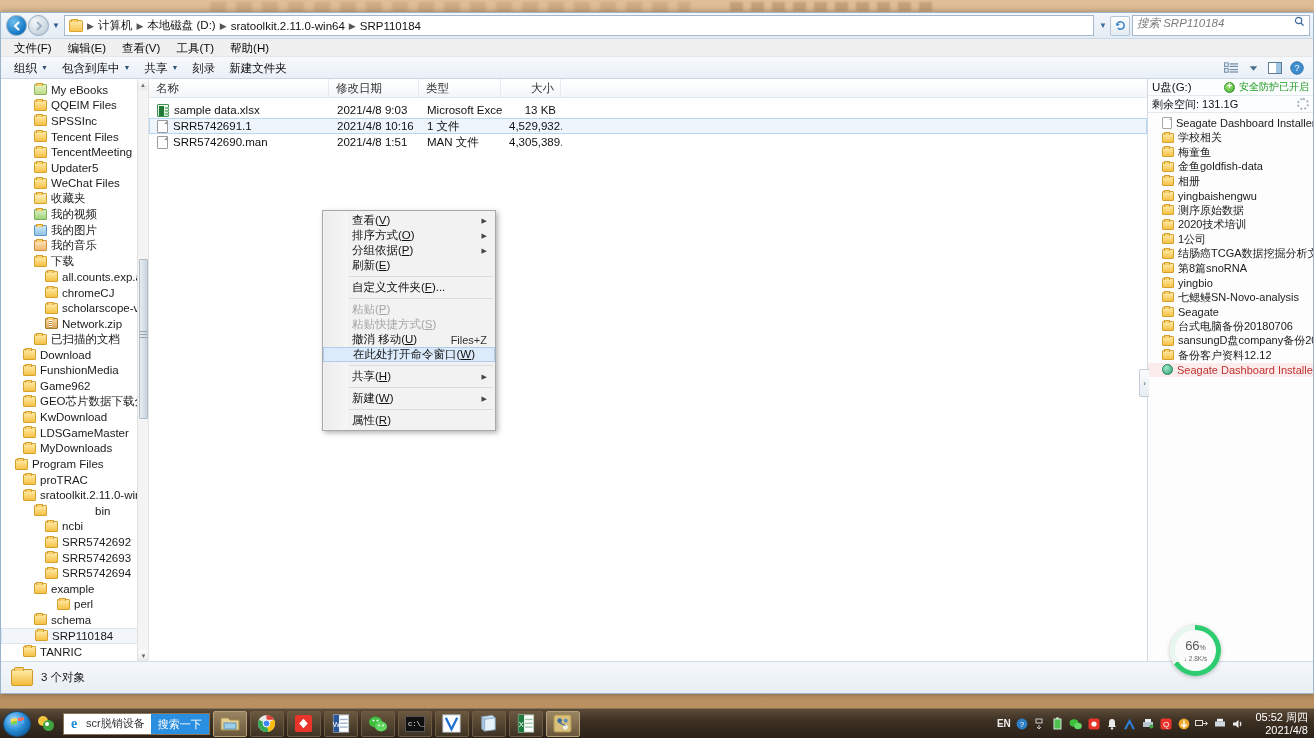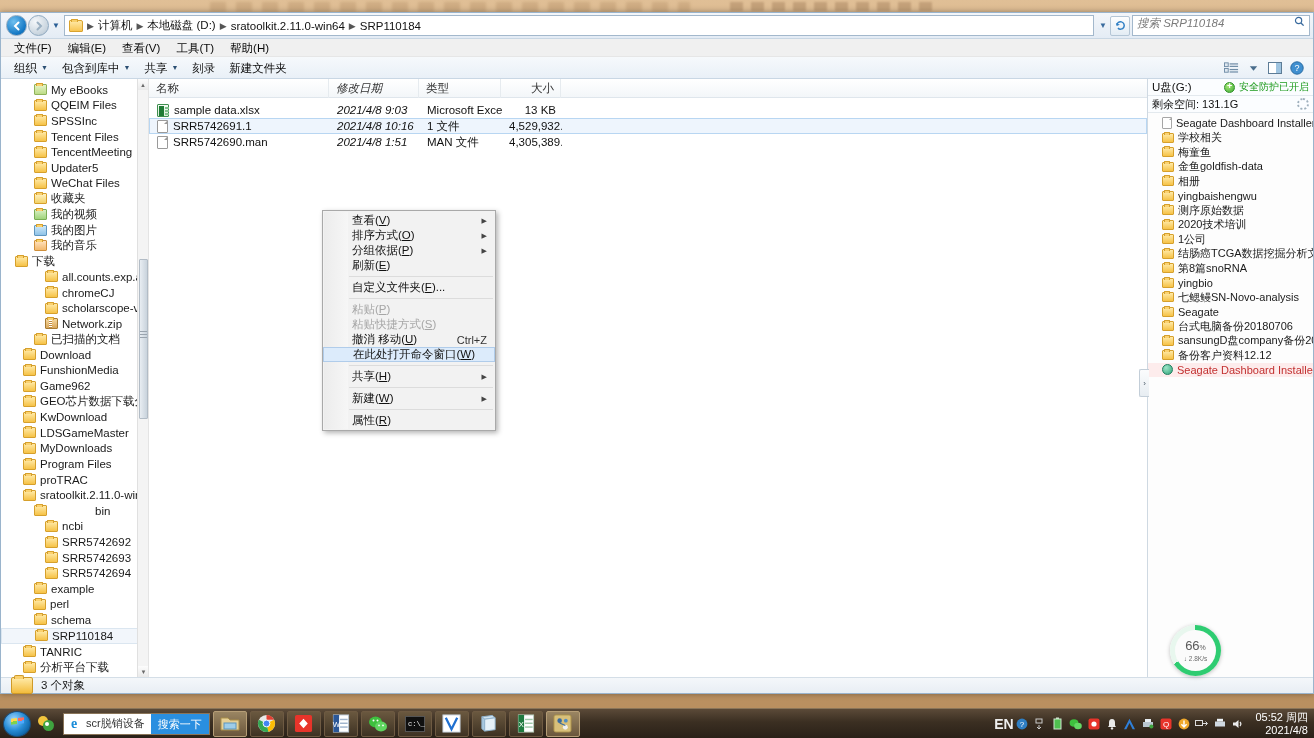--- a/index.html
+++ b/index.html
@@ -150,21 +150,21 @@
     background:repeating-linear-gradient(180deg,#9aa4ae 0 1px,transparent 1px 3px);}
 
   
   .listpane { flex:1; display:flex; flex-direction:column; background:#fff; min-width:0; position:relative;}
   .colhdr {
     height:19px; display:flex; align-items:center;
     background: linear-gradient(180deg,#ffffff 0%,#f3f6f9 100%);
     border-bottom:1px solid #dfe6ec; font-size:11.5px; color:#333;
   }
   .colhdr > div { padding-left:7px; border-right:1px solid #e6ebef; height:19px; line-height:19px; }
-  .c-name{width:180px;} .c-date{width:90px;font-style:italic;} .c-type{width:82px;} .c-size{width:60px; text-align:right; padding-right:6px; border-right:none;}
+  .c-name{width:180px;} .c-date{width:90px;} .c-type{width:82px;} .c-size{width:60px; text-align:right; padding-right:6px; border-right:none;}
   .rows { padding-top:4px; }
   .frow {
     height:16px; display:flex; align-items:center; font-size:11.5px; color:#111;
     border:1px solid transparent;
   }
   .frow.sel { background:#eef5fd; border:1px solid #b8d6f2; }
   .frow > div { padding-left:7px; height:16px; line-height:16px; overflow:hidden; white-space:nowrap; }
   .frow .c-name{ display:flex; align-items:center; gap:5px; width:180px; padding-left:7px;}
   .frow .c-size{ text-align:right; padding-right:6px; }
   .docicon {
@@ -219,21 +219,21 @@
     background:radial-gradient(circle at 35% 30%,#9fe6c8,#2fa37a);border:1px solid #1f7e5e;}
   .aux-tab{
     position:absolute; left:-9px; top:290px; width:10px; height:28px;
     background:linear-gradient(180deg,#fbfcfd,#e7edf2); border:1px solid #c3ced8;
     border-right:none; border-radius:2px 0 0 2px;
     display:flex;align-items:center;justify-content:center; font-size:8px; color:#4a5a68;
   }
 
   
   .statusbar {
-    height:16px; display:flex; align-items:center; gap:8px; padding-left:10px;
+    height:32px; display:flex; align-items:center; gap:8px; padding-left:10px;
     background: linear-gradient(180deg,#f4f7fa 0%, #e8eef4 100%);
     border-top:1px solid #d4dee7; font-size:11.5px; color:#1a1a1a;
   }
   .statusbar .bigfold{
     width:22px;height:17px;background:linear-gradient(180deg,#ffeaa8,#f3bc3c);
     border:1px solid #cf9a28;border-radius:2px;position:relative; flex:none;
   }
   .statusbar .bigfold:after{content:"";position:absolute;left:2px;top:-3px;width:8px;height:3px;
     background:#fbd270;border:1px solid #cf9a28;border-bottom:none;border-radius:2px 2px 0 0;}
 
@@ -466,21 +466,21 @@
               <span>我的视频</span>
             </div>
             <div class="tnode" style="padding-left: 33px;">
               <span class="ficon pic"></span>
               <span>我的图片</span>
             </div>
             <div class="tnode" style="padding-left: 33px;">
               <span class="ficon mus"></span>
               <span>我的音乐</span>
             </div>
-            <div class="tnode" style="padding-left: 14px;">
+            <div class="tnode" style="padding-left: 33px;">
               <span class="ficon dl"></span>
               <span>下载</span>
             </div>
             <div class="tnode" style="padding-left: 44px;">
               <span class="ficon "></span>
               <span>all.counts.exp.ann</span>
             </div>
             <div class="tnode" style="padding-left: 44px;">
               <span class="ficon "></span>
               <span>chromeCJ</span>
@@ -518,21 +518,21 @@
               <span>KwDownload</span>
             </div>
             <div class="tnode" style="padding-left: 22px;">
               <span class="ficon "></span>
               <span>LDSGameMaster</span>
             </div>
             <div class="tnode" style="padding-left: 22px;">
               <span class="ficon "></span>
               <span>MyDownloads</span>
             </div>
-            <div class="tnode" style="padding-left: 22px;">
+            <div class="tnode" style="padding-left: 14px;">
               <span class="ficon "></span>
               <span>Program Files</span>
             </div>
             <div class="tnode" style="padding-left: 22px;">
               <span class="ficon "></span>
               <span>proTRAC</span>
             </div>
             <div class="tnode" style="padding-left: 22px;">
               <span class="ficon "></span>
               <span>sratoolkit.2.11.0-win64</span>
@@ -554,21 +554,21 @@
               <span>SRR5742693</span>
             </div>
             <div class="tnode" style="padding-left: 44px;">
               <span class="ficon "></span>
               <span>SRR5742694</span>
             </div>
             <div class="tnode" style="padding-left: 33px;">
               <span class="ficon "></span>
               <span>example</span>
             </div>
-            <div class="tnode" style="padding-left: 32px; text-align: center;">
+            <div class="tnode" style="padding-left: 56px; text-align: center;">
               <span class="ficon "></span>
               <span>perl</span>
             </div>
             <div class="tnode" style="padding-left: 33px;">
               <span class="ficon "></span>
               <span>schema</span>
             </div>
             <div class="tnode sel" style="padding-left: 33px;">
               <span class="ficon "></span>
               <span>SRP110184</span>
@@ -748,21 +748,21 @@
       </div>
       <div class="ctxsep"></div>
       <div class="ctxitem disabled">
         <span>粘贴(<u>P</u>)</span>
       </div>
       <div class="ctxitem disabled">
         <span>粘贴快捷方式(<u>S</u>)</span>
       </div>
       <div class="ctxitem">
         <span>撤消 移动(<u>U</u>)</span>
-        <span class="sc">Ctrl+Z</span>
+        <span class="sc">Files+Z</span>
       </div>
       <div class="ctxitem hl">
         <span>在此处打开命令窗口(<u>W</u>)</span>
       </div>
       <div class="ctxsep"></div>
       <div class="ctxitem">
         <span>共享(<u>H</u>)</span>
         <span class="arr">▶</span>
       </div>
       <div class="ctxsep"></div>
@@ -874,21 +874,21 @@
       <svg width="19" height="19" viewBox="0 0 20 20">
         <rect x="1" y="1" width="18" height="18" rx="2" fill="#d8c07a" stroke="#a98f4a"></rect>
         <circle cx="7" cy="7" r="2.4" fill="#3a6b9e"></circle>
         <circle cx="13.5" cy="7" r="2" fill="#4f8cc4"></circle>
         <circle cx="13" cy="14" r="2.6" fill="#f0f0f0"></circle>
         <path d="M7 9.4 L13 12" stroke="#3a6b9e" stroke-width="1.2"></path>
       </svg>
     </div>
 
     <div class="tray">
-      <span class="ti" style="font-size:14px;color:#eee;font-weight:bold">EN</span>
+      <span class="ti" style="font-size:10px;color:#eee;font-weight:bold">EN</span>
       <span class="ti">
         <svg width="12" height="12" viewBox="0 0 12 12">
             <circle cx="6" cy="6" r="5.4" fill="#2f7fc4"></circle>
             <text x="6" y="9" font-size="8" fill="#fff" text-anchor="middle" font-family="Liberation Sans">?</text>
           </svg>
       </span>
       <span class="ti">
         <svg width="10" height="12" viewBox="0 0 10 12">
             <rect x="1" y="1" width="6" height="4" fill="none" stroke="#ccc"></rect>
             <path d="M4 7 L4 11 M2 9 L4 11 L6 9" stroke="#ccc" fill="none"></path>

